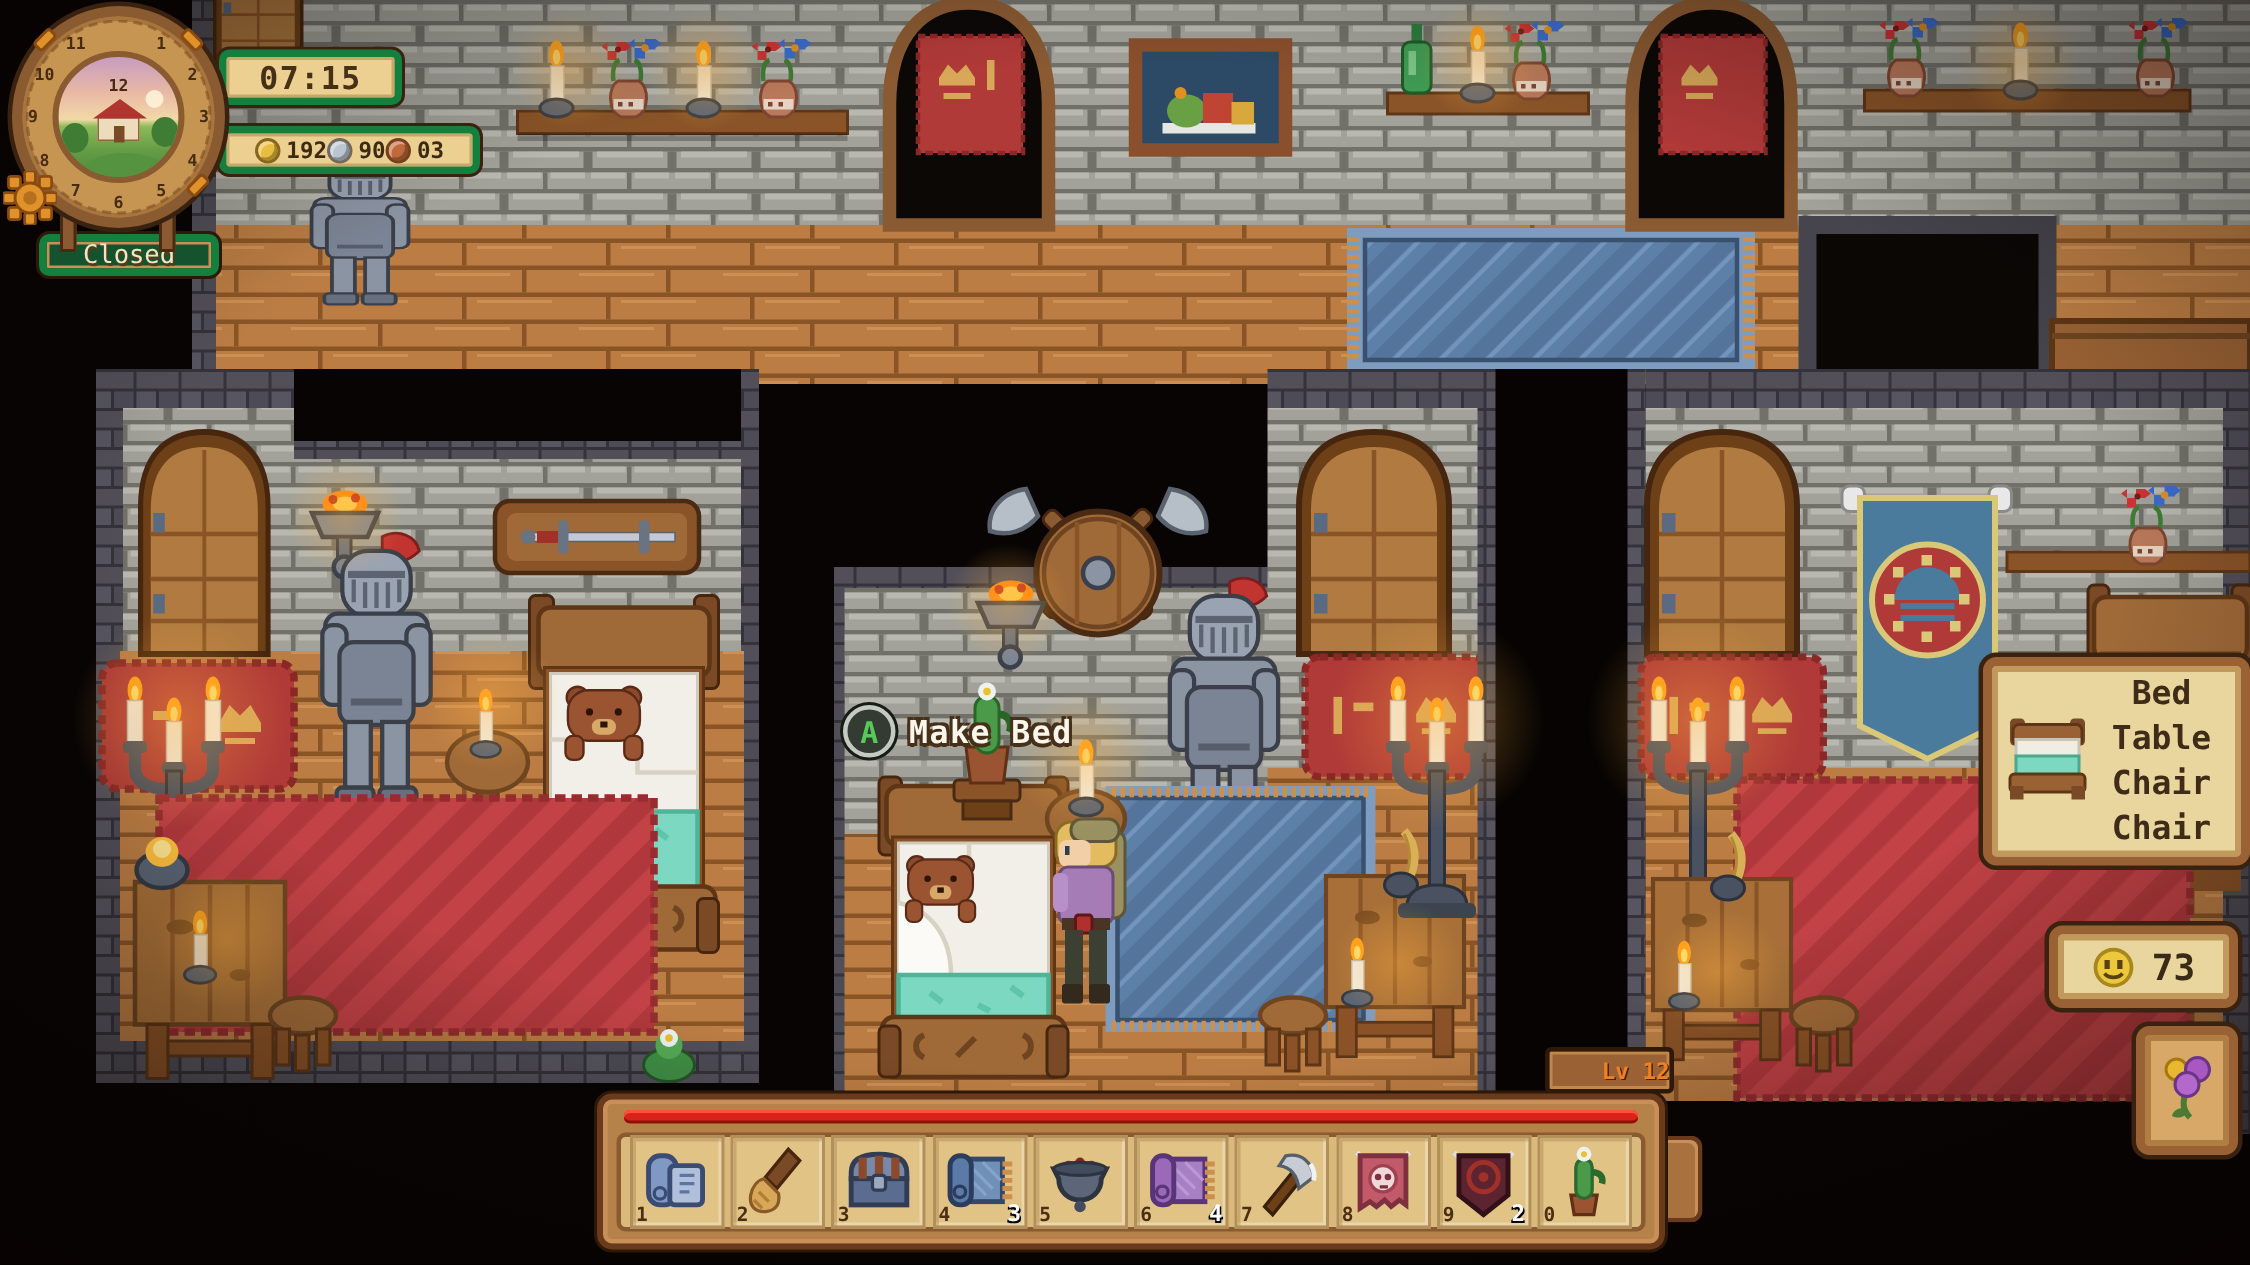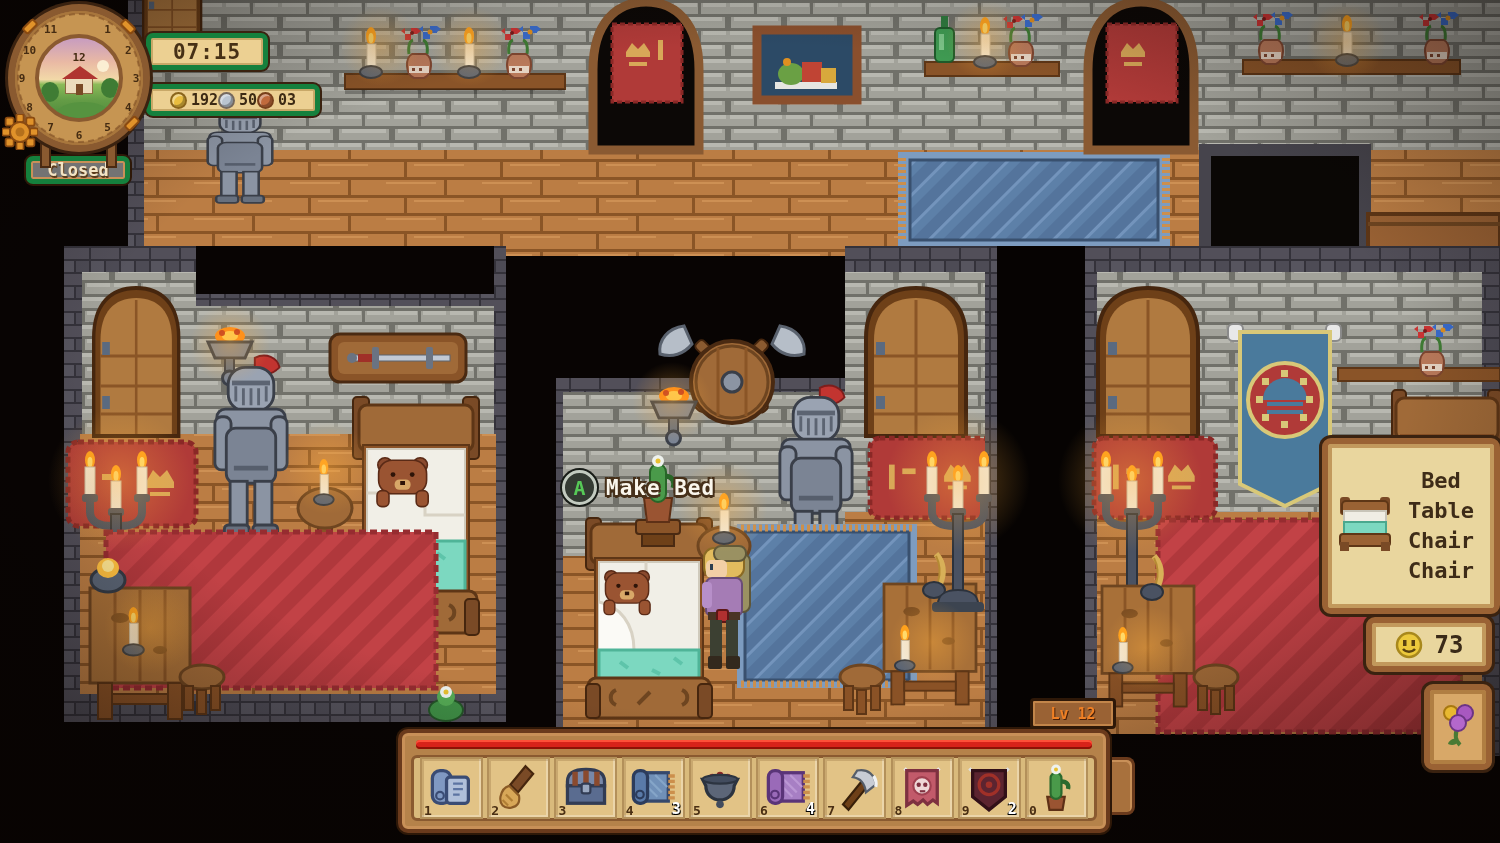--- a/index.html
+++ b/index.html
@@ -29,46 +29,46 @@
 .clock-peg{position:absolute;width:16px;height:9px;background:#e0922a;border:2px solid #8a4a10;border-radius:3px}
 
 .wood-pill{position:absolute;background:#ecd092;border:5px solid #15803d;border-radius:7px;
   box-shadow:0 0 0 2px #3a2210, inset 0 0 0 2px #c8a868;display:flex;align-items:center;justify-content:center;z-index:8}
 .time-panel{left:146px;top:33px;width:122px;height:37px;font-size:21px;font-weight:bold;color:#463016;letter-spacing:1px}
 .currency-panel{left:146px;top:84px;width:174px;height:32px;gap:7px;padding:0 6px}
 .cur{display:flex;align-items:center;gap:4px}
 .coin{width:17px;height:17px;border-radius:50%;border:2px solid rgba(60,30,0,.55);
   box-shadow:inset -2px -2px 0 rgba(0,0,0,.28), inset 2px 2px 0 rgba(255,255,255,.4)}
 .cur-val{font-size:15px;font-weight:bold;color:#3c2a14}
-.closed-badge{left:26px;top:156px;width:104px;height:28px;background:#737373;
-  box-shadow:0 0 0 2px #2e1808, inset 0 0 0 2px #c89058;font-size:17px;font-weight:bold;color:#f4e4c4;
+.closed-badge{left:26px;top:156px;width:120px;height:28px;background:#14532d;
+  box-shadow:0 0 0 2px #2e1808, inset 0 0 0 2px #c89058;font-size:17px;font-weight:normal;color:#f4e4c4;
   text-shadow:1px 2px 0 #5a3a1a}
 
 
 .prompt{position:absolute;left:562px;top:470px;display:flex;align-items:center;gap:9px;z-index:7}
 .btn-a{width:35px;height:35px;border-radius:50%;background:#343b33;border:3px solid #c3cbc0;
   box-shadow:0 0 0 2px #181c17;color:#56c957;font-weight:bold;font-size:20px;display:flex;align-items:center;justify-content:center}
 .prompt-label{font-size:21px;font-weight:bold;color:#faf6ec;letter-spacing:1px;
   text-shadow:2px 2px 0 #46301a,-2px 2px 0 #46301a,2px -2px 0 #46301a,-2px -2px 0 #46301a,0 3px 0 #46301a}
 
 
 .panel{position:absolute;background:#e9d69e;border:6px solid #9a6234;border-radius:9px;
   box-shadow:0 0 0 3px #3a2210, inset 0 0 0 4px #c2995c;z-index:8}
-.build-panel{left:1322px;top:438px;width:178px;height:176px;display:flex;align-items:center;padding:8px 6px 8px 10px}
+.build-panel{left:1322px;top:438px;width:178px;height:139px;display:flex;align-items:center;padding:8px 6px 8px 10px}
 .bp-icon{flex:0 0 56px}
 .bp-items{flex:1;text-align:center;font-size:22px;line-height:30px;font-weight:bold;color:#3e2c18}
 .counter-panel{left:1366px;top:617px;width:126px;height:55px;display:flex;align-items:center;justify-content:center;gap:12px}
 .counter-val{font-size:24px;font-weight:bold;color:#3a2a18}
 .smiley{width:28px;height:28px;display:block}
 .flower-panel{left:1424px;top:684px;width:68px;height:86px;background:#d8a868;display:flex;align-items:center;justify-content:center;
   box-shadow:0 0 0 3px #3a2210, inset 0 0 0 4px #b07e42}
 
 
 .lv-badge{position:absolute;left:1030px;top:698px;width:86px;height:31px;background:#9a6234;border:3px solid #2e1808;
-  box-shadow:inset 0 0 0 2px #c2854a;border-radius:4px;display:flex;align-items:center;justify-content:center;
+  box-shadow:inset 0 0 0 2px #c2854a;border-radius:4px;display:flex;align-items:center;justify-content:flex-end;
   font-size:15px;font-weight:bold;color:#f08024;text-shadow:1px 1px 0 #4a2008;z-index:8}
 
 
 .hotbar{position:absolute;left:398px;top:729px;width:712px;height:104px;background:#b5824a;border:4px solid #6a3a1c;
   border-radius:10px;box-shadow:0 0 0 2px #2e1808, inset 0 0 0 3px #c89058;z-index:9}
 .hotbar-progress{position:absolute;left:14px;right:14px;top:7px;height:9px;background:#d8231a;border-radius:4px;
   box-shadow:inset 0 2px 0 #ff5038, inset 0 -2px 0 #8e1206}
 .hotbar-slots{position:absolute;left:9px;top:22px;right:9px;bottom:8px;background:#d9ba7c;border:3px solid #8a5a30;
   border-radius:6px;display:flex;align-items:center;justify-content:space-between;padding:4px 6px}
 .slot{position:relative;width:63px;height:62px;background:#e2c386;border:2px solid #b3905a;
@@ -567,21 +567,21 @@
   <span>07:15</span>
 </div>
 <div class="wood-pill currency-panel">
   <div class="cur-row" style="display:flex;align-items:center">
       <div class="cur">
         <span class="coin" style="background: rgb(233, 189, 63);"></span>
         <span class="cur-val">192</span>
       </div>
       <div class="cur">
         <span class="coin" style="background: rgb(185, 197, 209);"></span>
-        <span class="cur-val">50</span>
+        <span class="cur-val">90</span>
       </div>
       <div class="cur">
         <span class="coin" style="background: rgb(192, 106, 60);"></span>
         <span class="cur-val">03</span>
       </div>
     </div>
 </div>
 <div class="wood-pill closed-badge">
   <span>Closed</span>
 </div>

